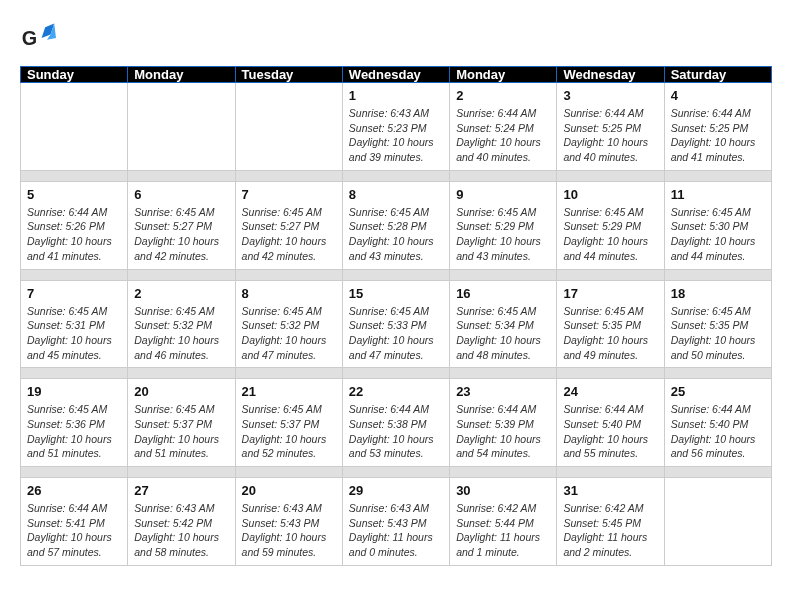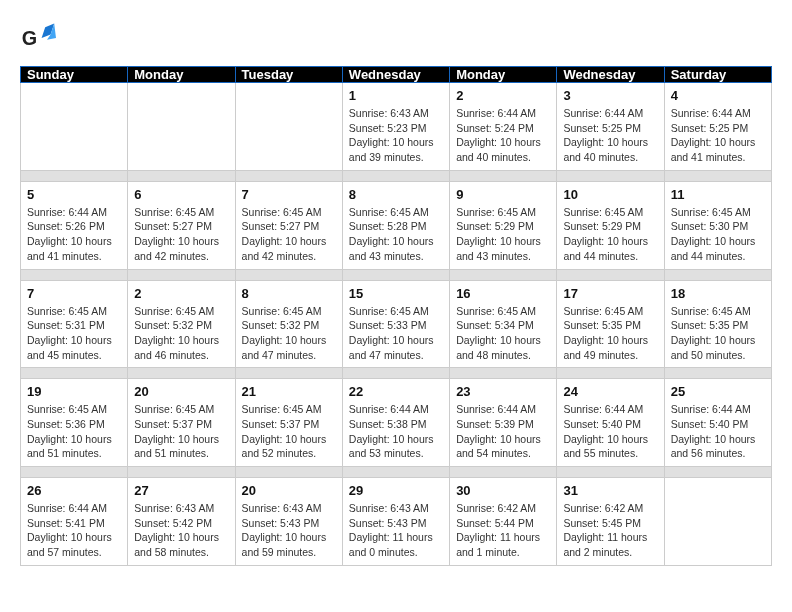--- a/index.html
+++ b/index.html
@@ -58,20 +58,21 @@
     .day-num {
       font-size: 13px;
       font-weight: bold;
       margin-bottom: 3px;
       color: #111;
     }
     .day-info {
       font-size: 10.5px;
       color: #333;
       line-height: 1.4;
+      font-style: italic;
     }
     .empty-row td {
       height: 8px;
       background: #e0e0e0 !important;
       border: 1px solid #ccc;
     }
     .logo-wrapper {
       display: flex;
       align-items: center;
       gap: 4px;

